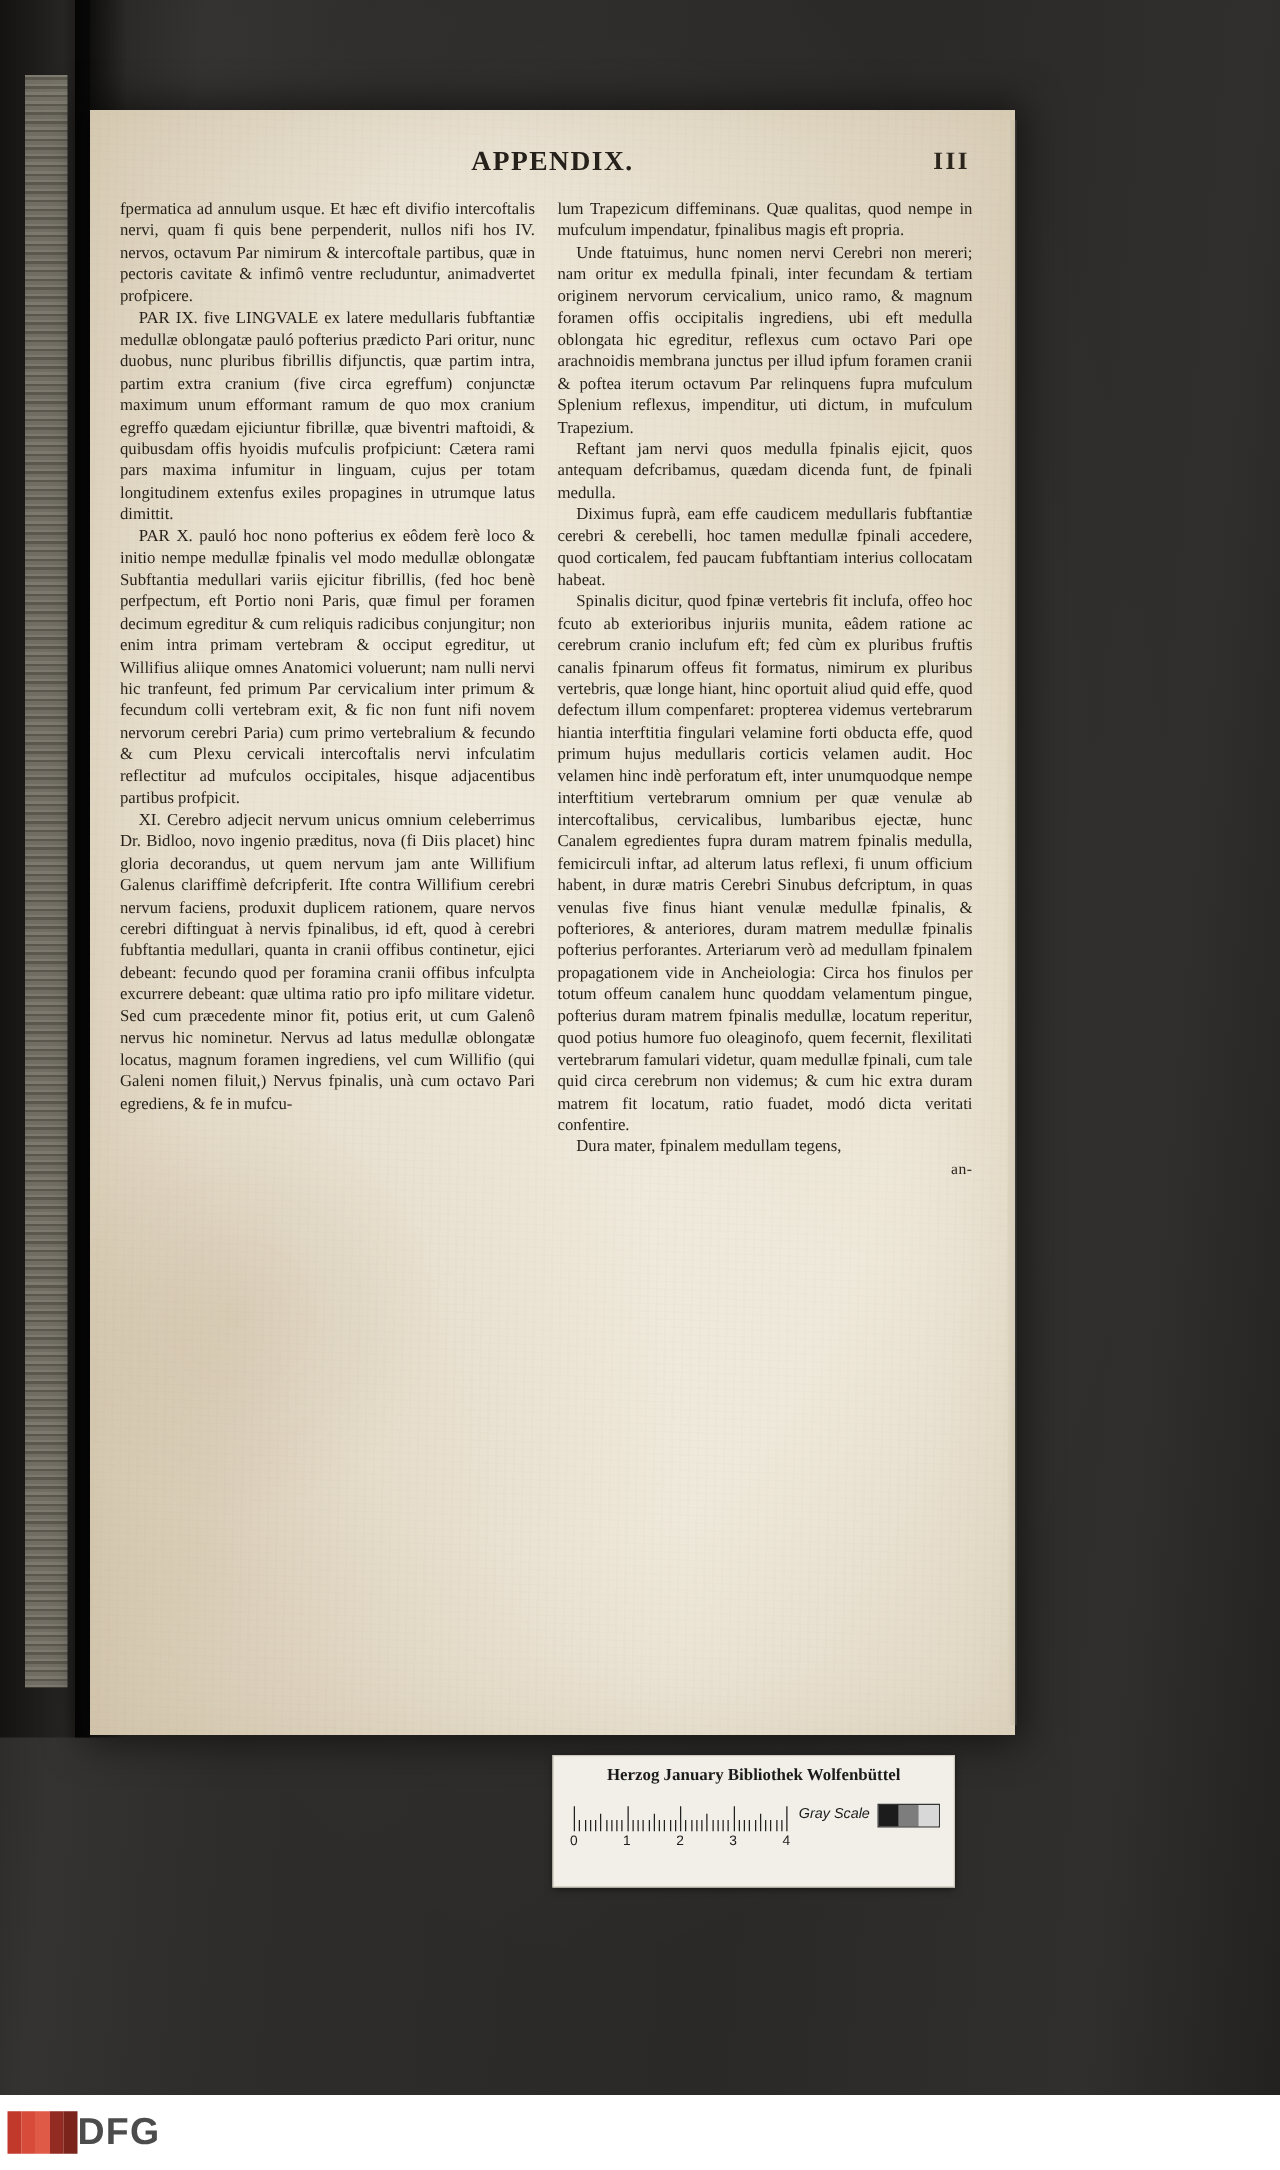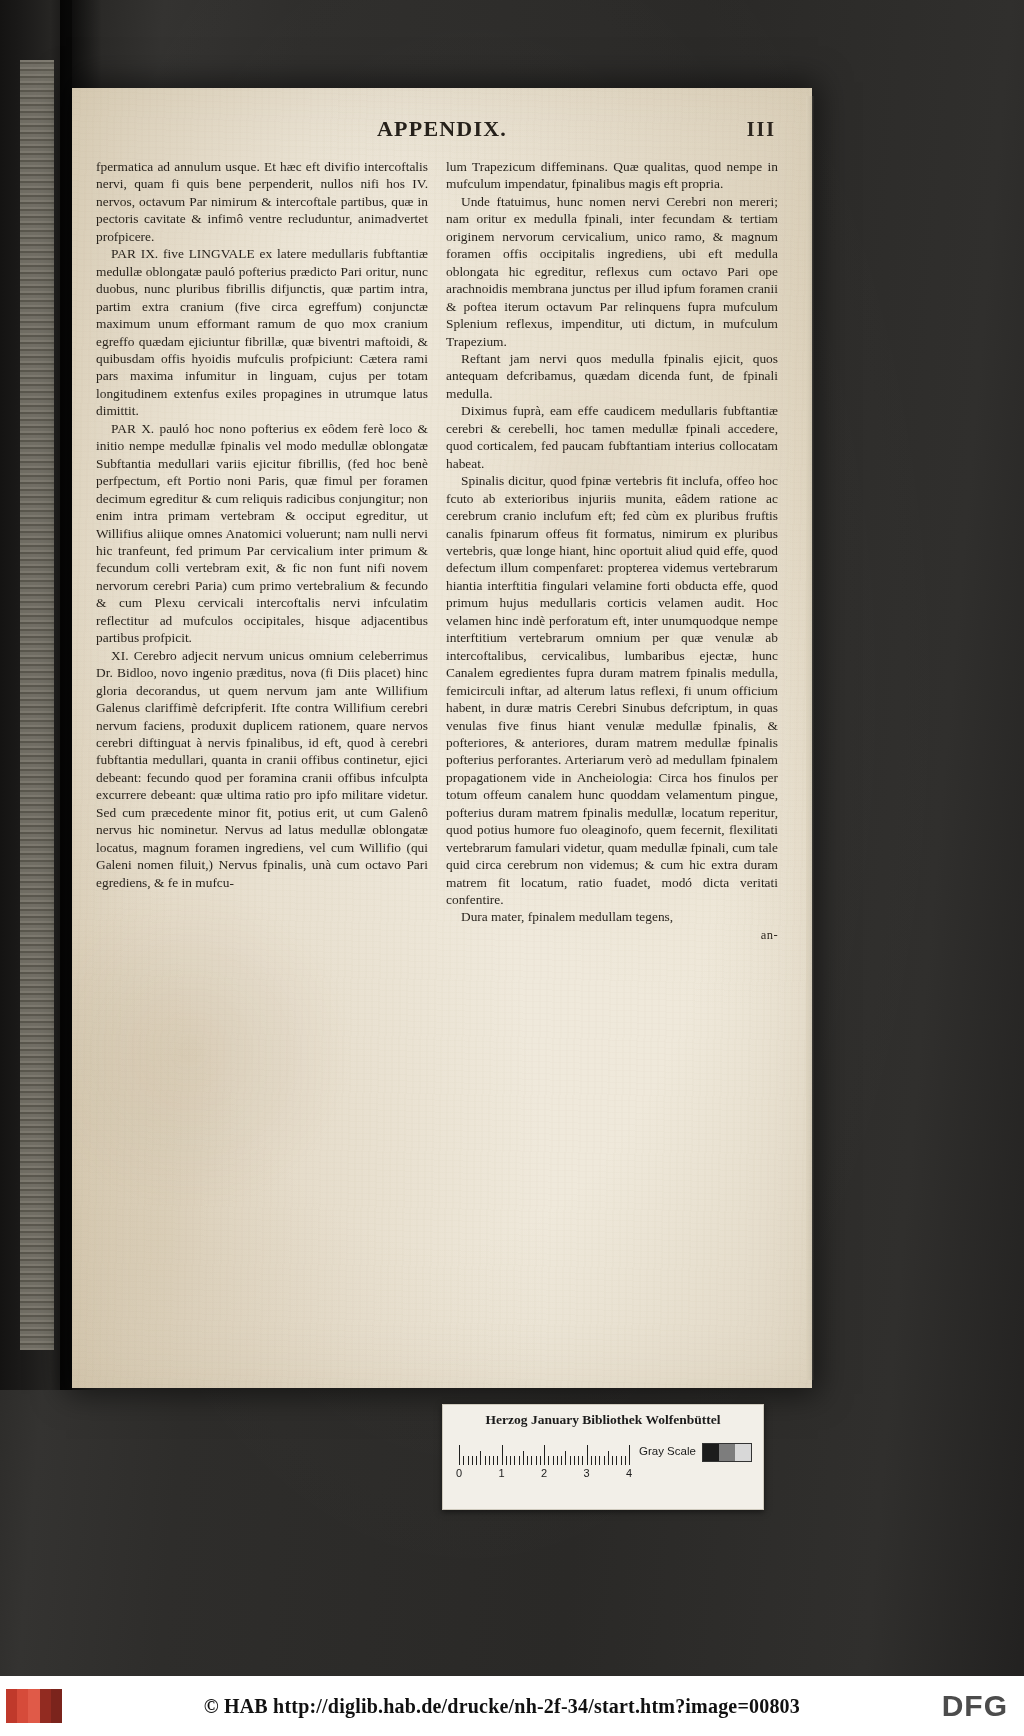--- a/index.html
+++ b/index.html
@@ -75,21 +75,21 @@
      box-shadow:0 2px 6px rgba(0,0,0,.5);}
   .scale-title{position:absolute;left:0;right:0;top:7px;text-align:center;
      font-size:13.5px;font-weight:700;color:#1b1b1b;font-family:"Liberation Serif", serif;}
   .scale-rule{position:absolute;left:16px;top:38px;width:170px;height:22px;}
   .tickrow{position:relative;width:170px;height:22px;}
   .tickrow i{position:absolute;bottom:0;width:1px;background:#20201f;}
   .scale-nums{position:absolute;left:16px;top:62px;width:172px;height:16px;}
   .scale-nums span{position:absolute;font-size:11px;color:#1b1b1b;
      font-family:"Liberation Sans", sans-serif;transform:translateX(-50%);}
   .gray-label{position:absolute;left:196px;top:40px;font-size:11.5px;color:#1b1b1b;
-     font-family:"Liberation Sans", sans-serif;}
+     font-family:"Liberation Sans", sans-serif;font-style:italic;}
   .graybar{position:absolute;left:259px;top:38px;width:48px;height:17px;
      border:1px solid #333;display:flex;}
   .graybar i{flex:1;height:100%;}
 
   
   .footer{position:absolute;left:0;right:0;bottom:0;height:60px;background:#ffffff;
      display:flex;align-items:center;}
   .colorstrip{width:56px;height:34px;margin-left:6px;display:flex;}
   .colorstrip i{flex:1;height:100%;}
   .footer-text{flex:1;text-align:center;font-size:20px;font-weight:700;color:#111;
@@ -203,15 +203,14 @@
 </div>
 
 <div class="footer">
   <div class="colorstrip" id="colorstrip">
       <i style="background: rgb(192, 57, 43);"></i>
       <i style="background: rgb(214, 75, 58);"></i>
       <i style="background: rgb(224, 90, 72);"></i>
       <i style="background: rgb(146, 43, 33);"></i>
       <i style="background: rgb(123, 36, 28);"></i>
     </div>
-  <div class="footer-text">© HAB http://diglib.hab.de/drucke/nh-2f-34/start.htm?image=00803</div>
   <div class="dfg">DFG</div>
 </div>
 
 </body></html>

